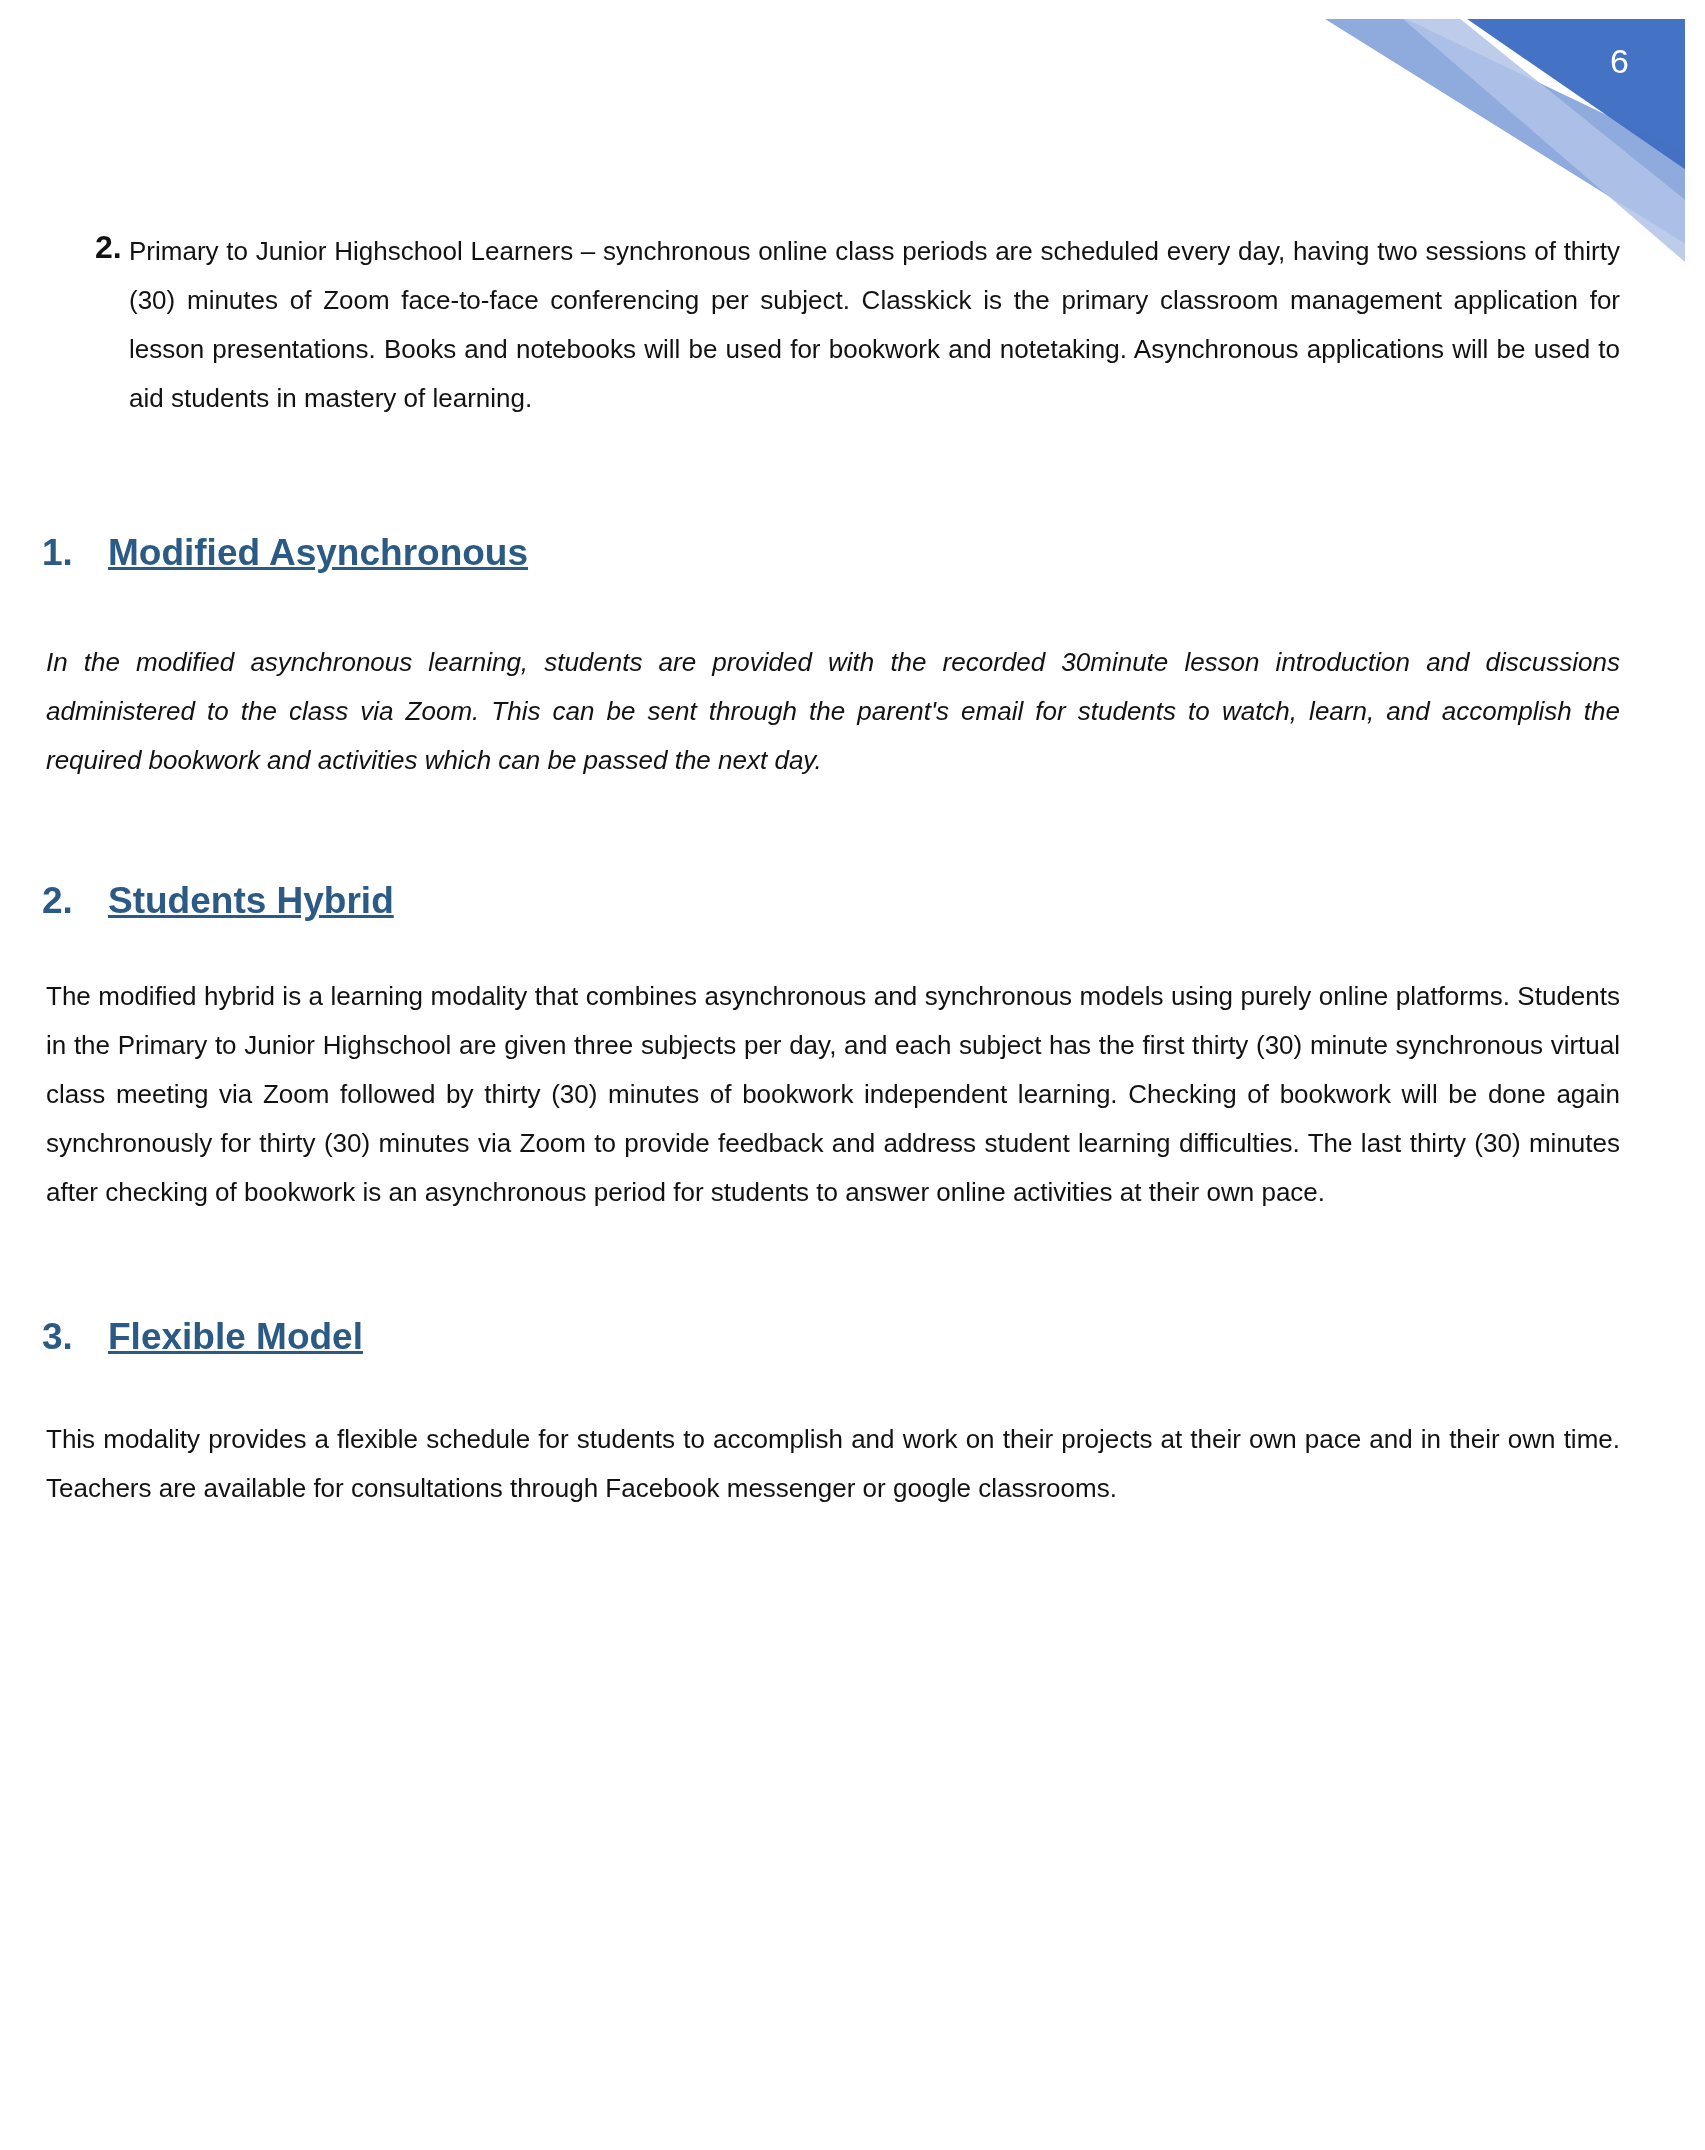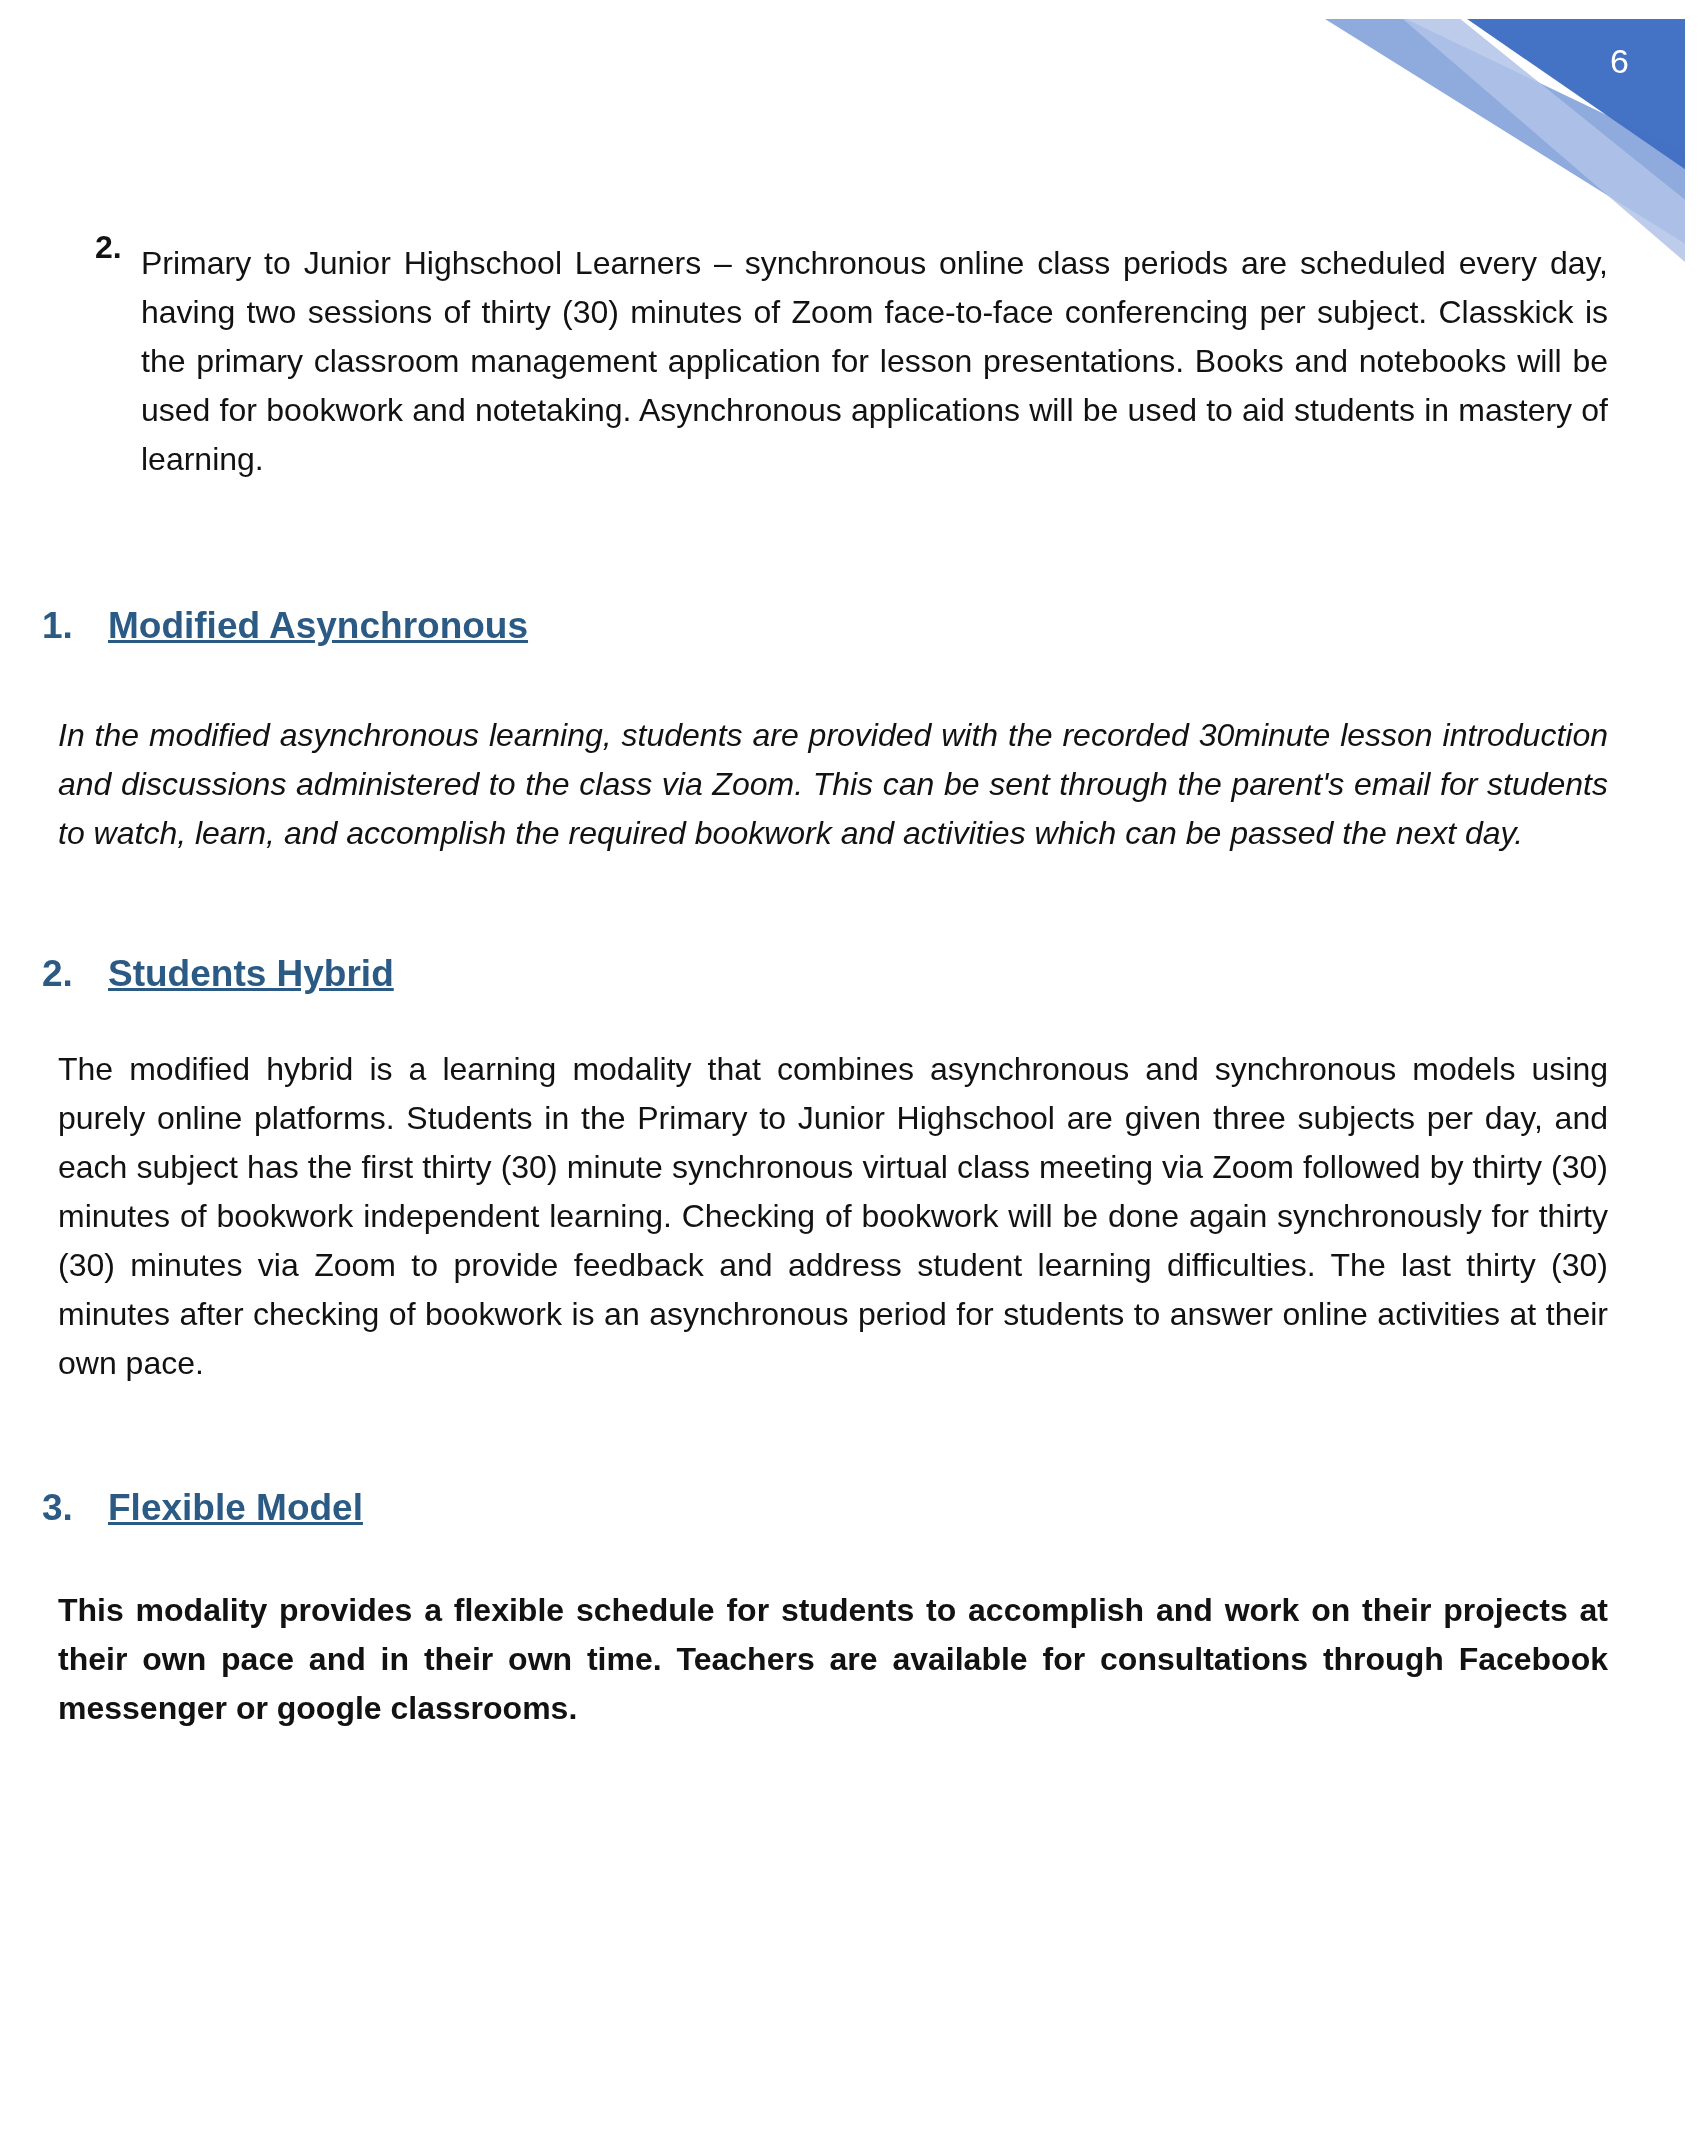--- a/index.html
+++ b/index.html
@@ -32,22 +32,22 @@
   }
 
   
   .content {
     position: absolute;
     left: 42px;
     right: 82px;
     top: 0;
   }
   .body-para {
-    margin: 16px;
-    font-size: 32px;
+    margin: 4px;
+    font-size: 26px;
     line-height: 49px;
     text-align: justify;
     text-align-last: left;
   }
 
   
   .list-item {
     display: flex;
     margin-top: 223px;
     padding-left: 53px;
@@ -72,21 +72,21 @@
     color: #2b5a84;
   }
   .h-marker { flex: 0 0 66px; }
   .h-title { flex: 1 1 auto; text-decoration: underline; }
 
   .section-1 .heading { margin-top: 101px; }
   .section-1 .body-para { margin-top: 61px; font-style: italic; }
   .section-2 .heading { margin-top: 91px; }
   .section-2 .body-para { margin-top: 47px; }
   .section-3 .heading { margin-top: 95px; }
-  .section-3 .body-para { margin-top: 54px; font-weight: bold; }
+  .section-3 .body-para { margin-top: 54px; }
 </style>
 </head>
 <body>
 
 <div class="page">
 
   <div class="corner-decoration">
     <svg viewBox="0 0 563 400" xmlns="http://www.w3.org/2000/svg">
       <polygon points="210,28 532,28 532,250" fill="#4472C4"></polygon>
       <polygon points="0,28 120,28 532,225 532,360" fill="rgba(68,114,196,0.60)"></polygon>

